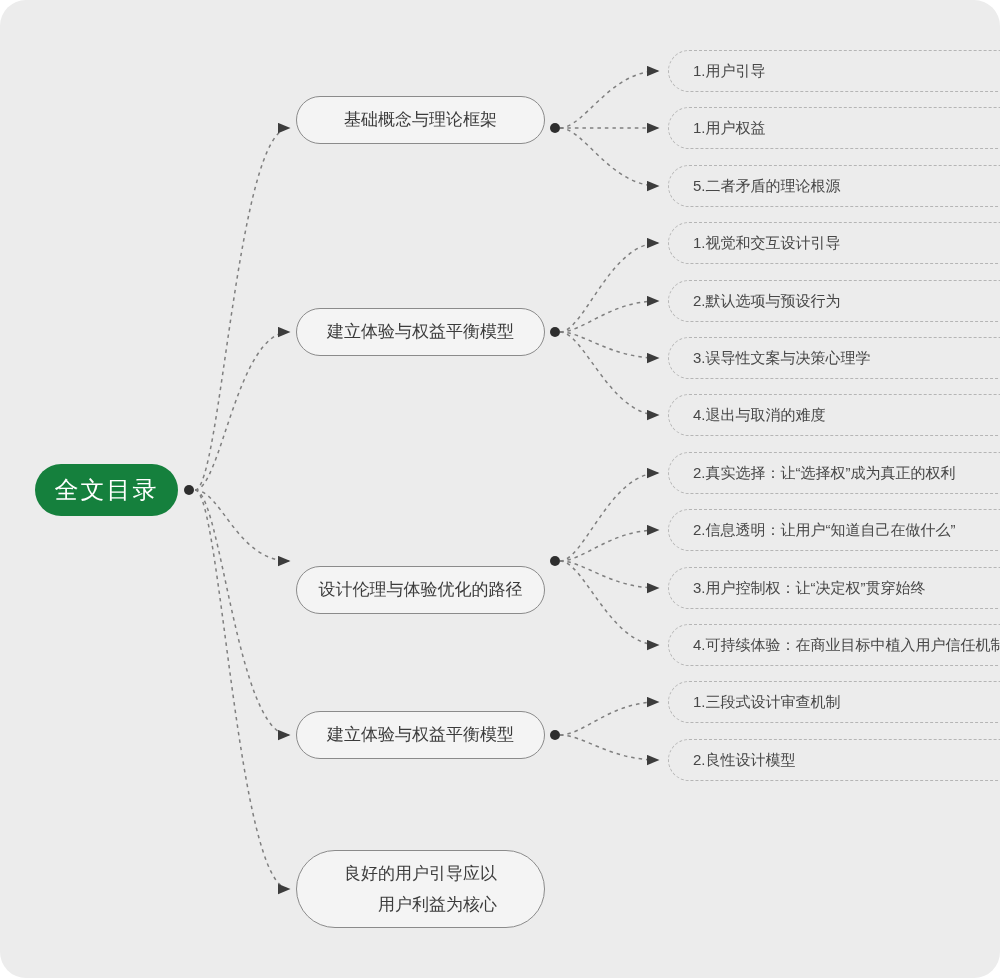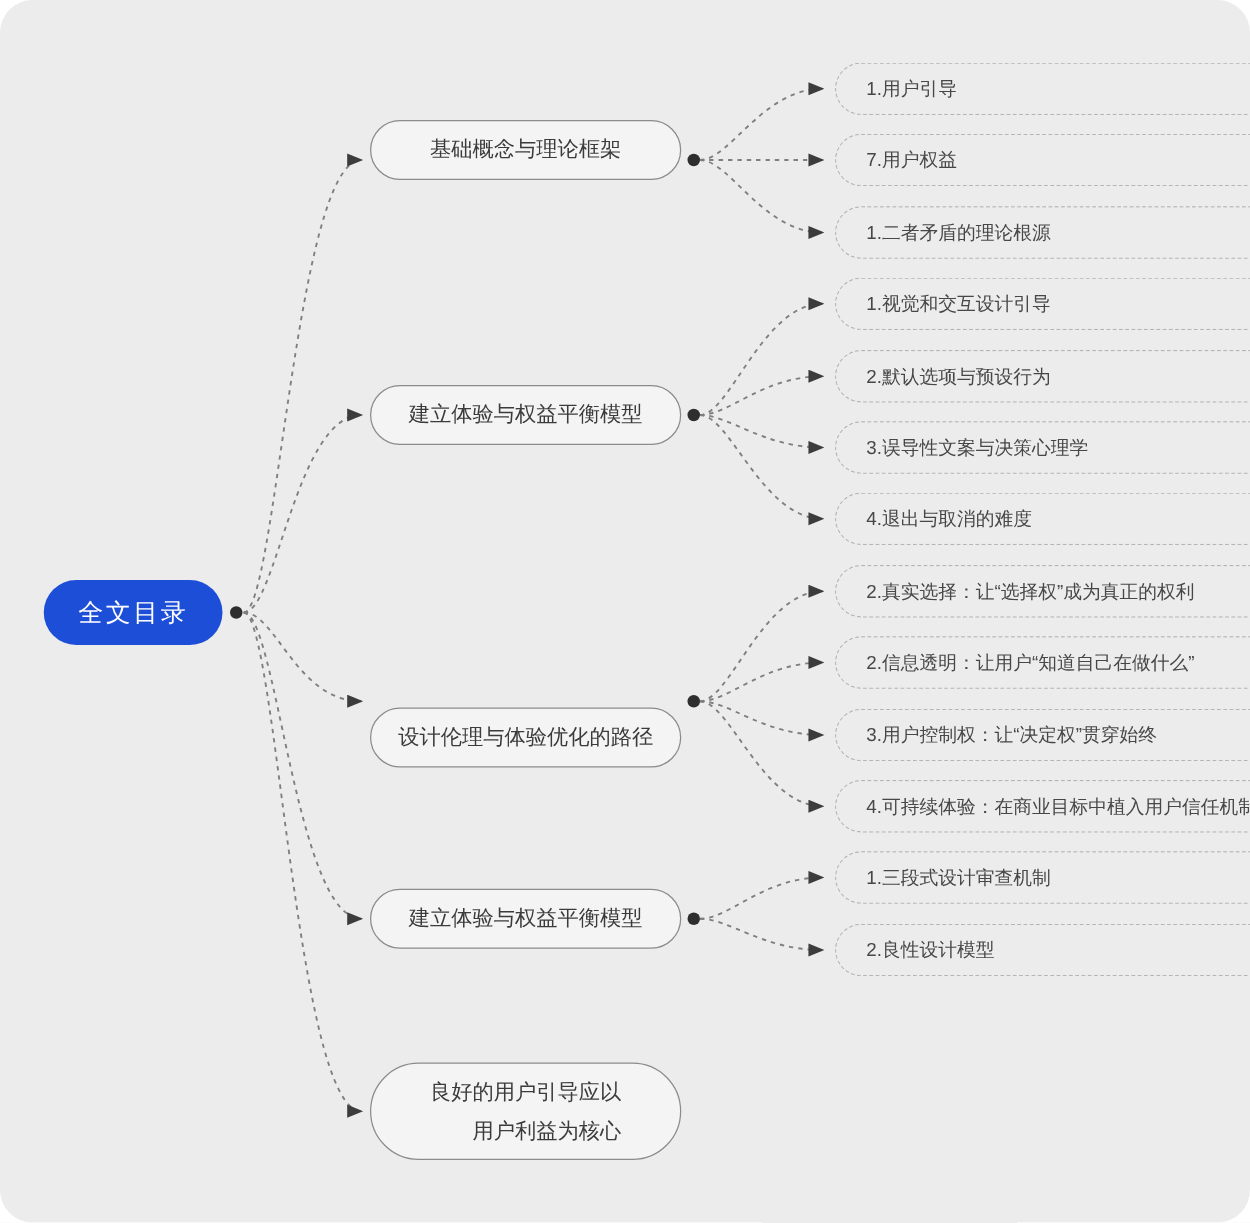--- a/index.html
+++ b/index.html
@@ -4,23 +4,23 @@
 <style>
   html,body { margin:0; padding:0; background:#ffffff; }
   .canvas {
     position:relative; width:1000px; height:978px;
     background:#ECECEC; border-radius:26px; overflow:hidden;
     font-family:"Liberation Sans", sans-serif;
   }
   .connector-layer { position:absolute; left:0; top:0; }
   .root-pill {
     position:absolute; left:35px; top:464px; width:143px; height:52px;
-    background:#1d4ed8; border-radius:27px;
+    background:#15803d; border-radius:27px;
     display:flex; align-items:center; justify-content:center;
-    color:#FFFFFF; font-size:20px; letter-spacing:2px;
+    color:#FFFFFF; font-size:24px; letter-spacing:2px;
   }
   .branch-pill {
     position:absolute; left:296px; width:249px; height:48px;
     border:1.5px solid #8B8B8B; border-radius:27px;
     background:rgba(255,255,255,0.42); box-sizing:border-box;
     display:flex; align-items:center; justify-content:center;
     font-size:17px; color:#3B3B3B; text-align:center;
   }
   .branch-pill .lbl { white-space:pre-line; line-height:1.85; }
   .branch-pill.tall { height:78px; border-radius:40px;text-align:right; }
@@ -94,24 +94,24 @@
   </div>
   <div class="branch-pill tall" style="top:850px">
     <span class="lbl">良好的用户引导应以
 用户利益为核心</span>
   </div>
 
   <div class="sub-pill" style="top:50px">
     <span class="lbl">1.用户引导</span>
   </div>
   <div class="sub-pill" style="top:107px">
-    <span class="lbl">7.用户权益</span>
+    <span class="lbl">1.用户权益</span>
   </div>
   <div class="sub-pill" style="top:165px">
-    <span class="lbl">1.二者矛盾的理论根源</span>
+    <span class="lbl">5.二者矛盾的理论根源</span>
   </div>
   <div class="sub-pill" style="top:222px">
     <span class="lbl">1.视觉和交互设计引导</span>
   </div>
   <div class="sub-pill" style="top:280px">
     <span class="lbl">2.默认选项与预设行为</span>
   </div>
   <div class="sub-pill" style="top:337px">
     <span class="lbl">3.误导性文案与决策心理学</span>
   </div>

